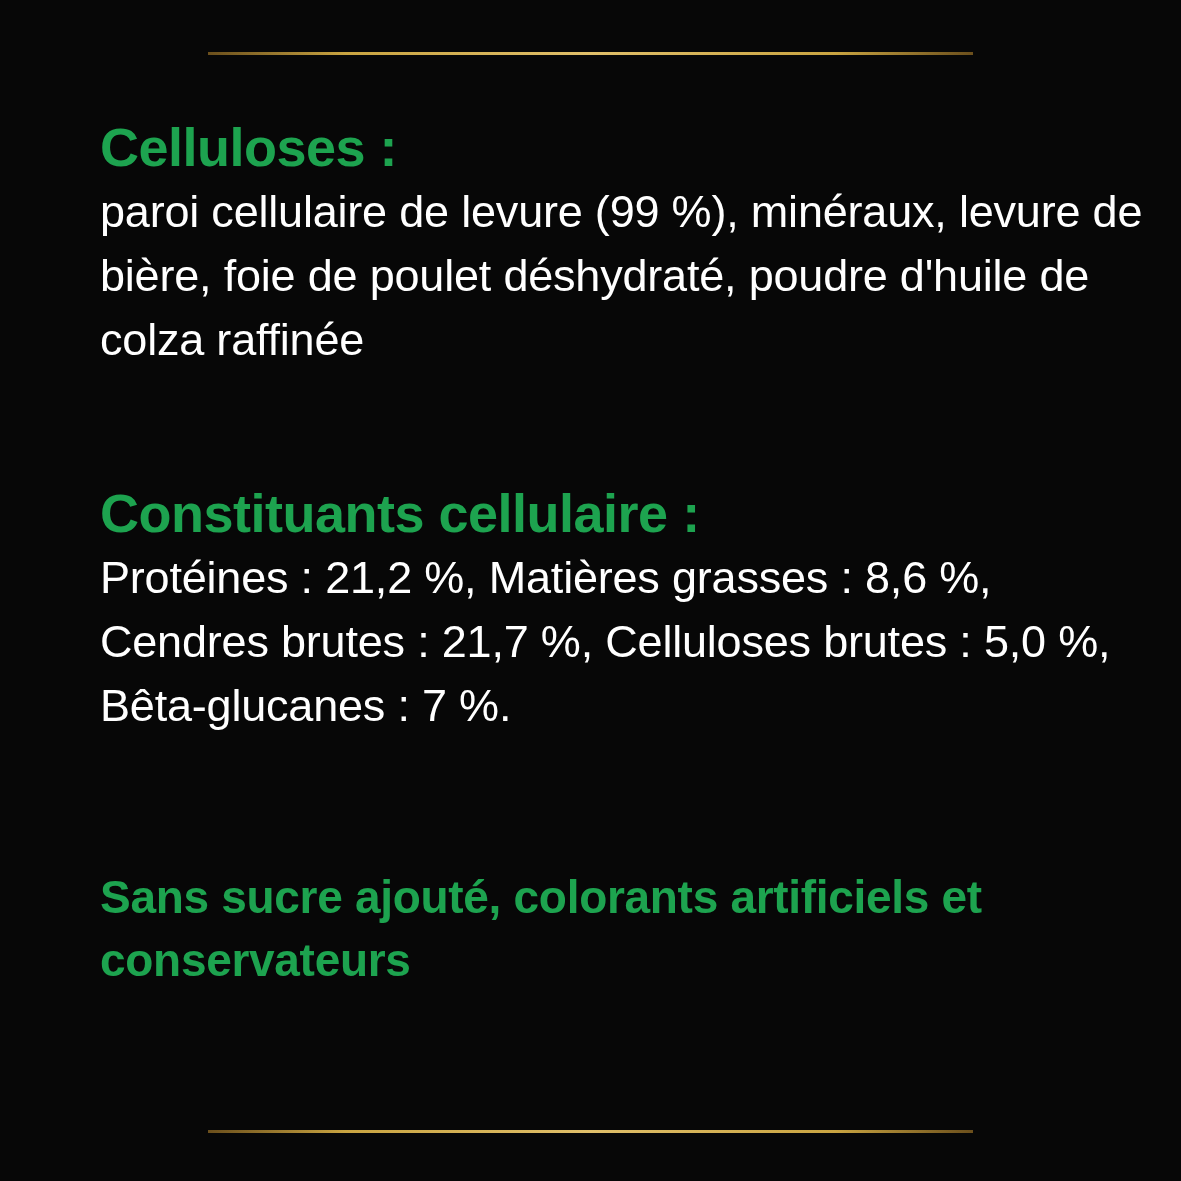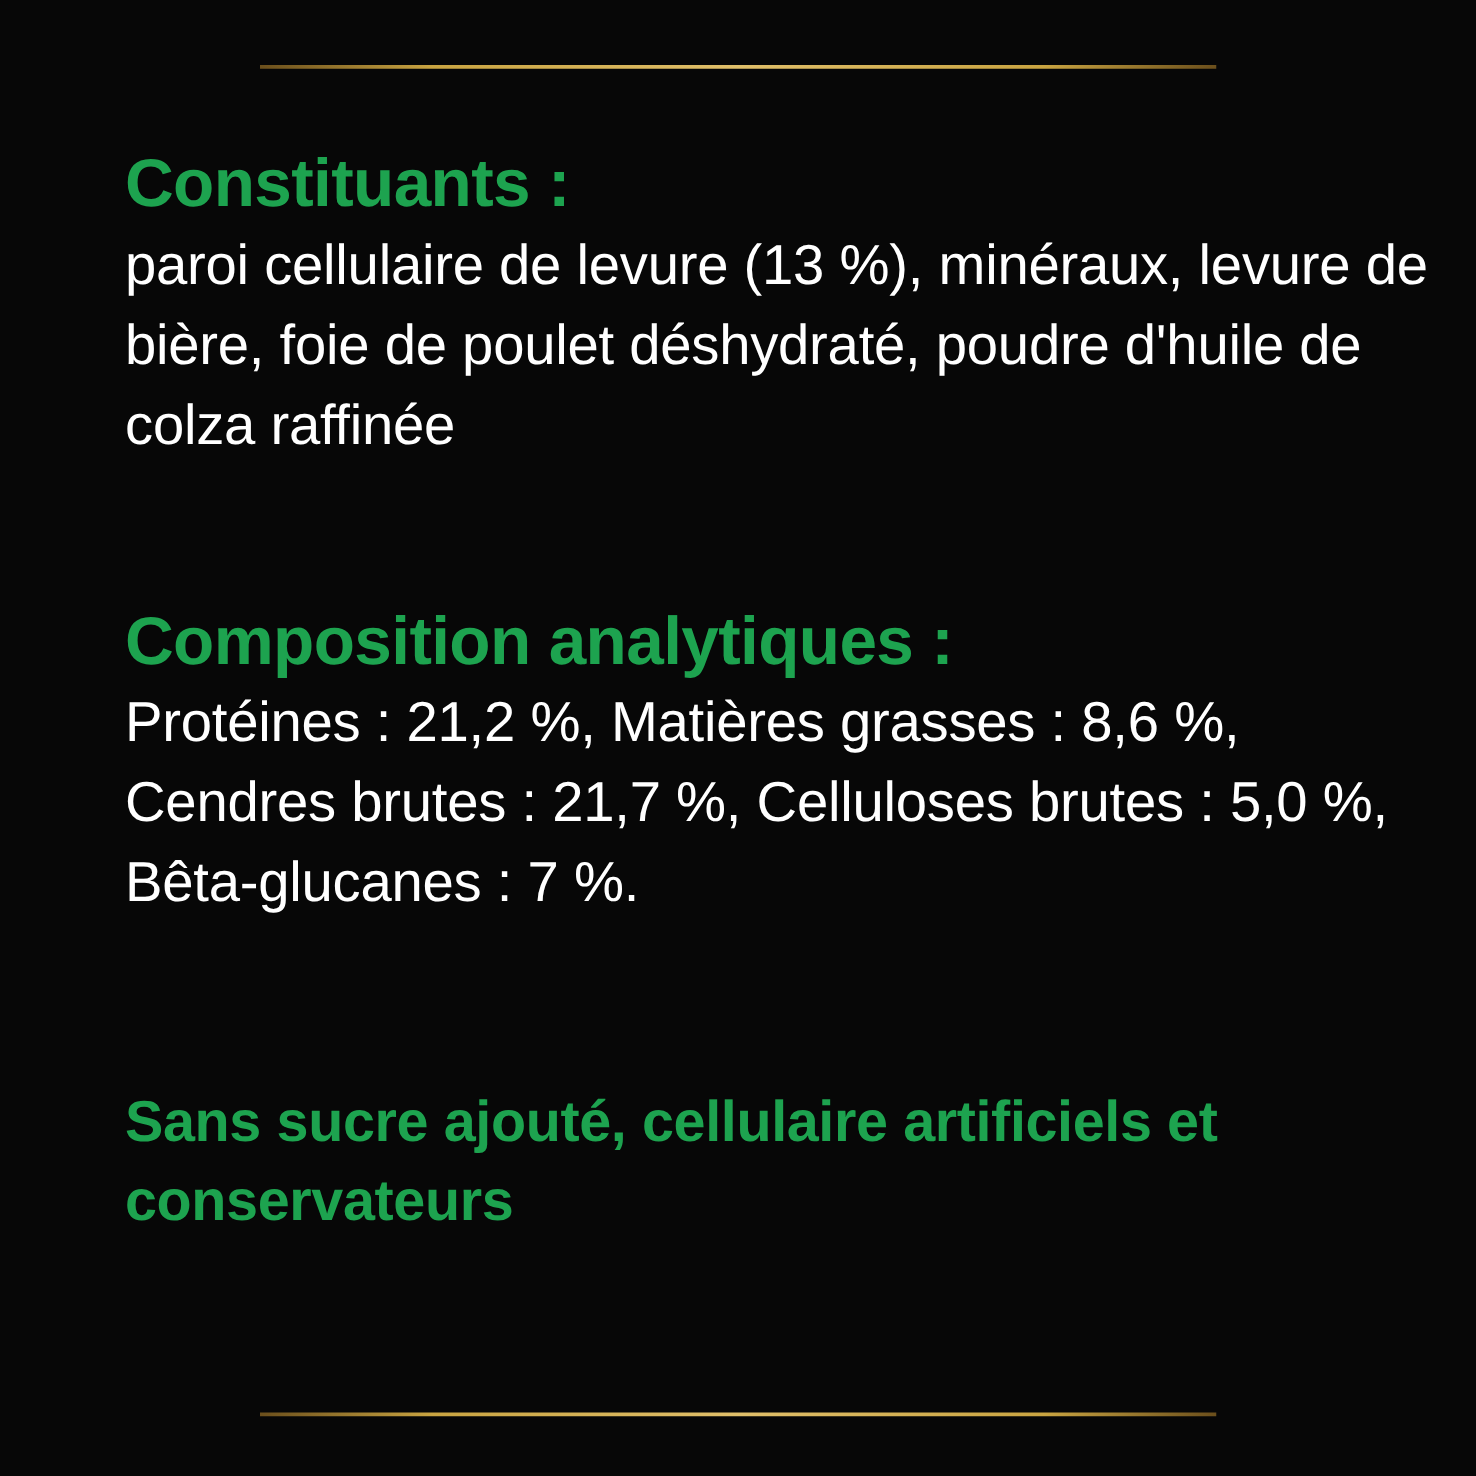--- a/index.html
+++ b/index.html
@@ -72,32 +72,32 @@
 </head>
 <body>
 
 <div class="panel">
 
   <div class="rule top"></div>
 
   <div class="content">
 
     <div class="section">
-      <h2 class="heading">Constituants :</h2>
-      <p class="body-text">paroi cellulaire de levure (13 %), minéraux, levure de bière, foie de poulet déshydraté, poudre d'huile de colza raffinée</p>
+      <h2 class="heading">Celluloses :</h2>
+      <p class="body-text">paroi cellulaire de levure (99 %), minéraux, levure de bière, foie de poulet déshydraté, poudre d'huile de colza raffinée</p>
     </div>
 
     <div class="spacer-lg"></div>
 
     <div class="section">
-      <h2 class="heading">Composition analytiques :</h2>
+      <h2 class="heading">Constituants cellulaire :</h2>
       <p class="body-text">Protéines : 21,2 %, Matières grasses : 8,6 %, Cendres brutes : 21,7 %, Celluloses brutes : 5,0 %, Bêta-glucanes : 7 %.</p>
     </div>
 
     <div class="spacer-xl"></div>
 
-    <p class="claim">Sans sucre ajouté, cellulaire artificiels et conservateurs</p>
+    <p class="claim">Sans sucre ajouté, colorants artificiels et conservateurs</p>
 
   </div>
 
   <div class="rule bottom"></div>
 
 </div>
 
 </body></html>

